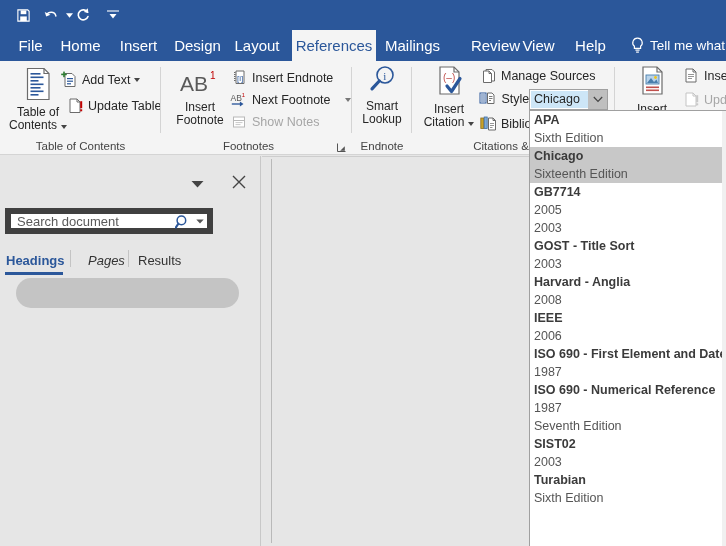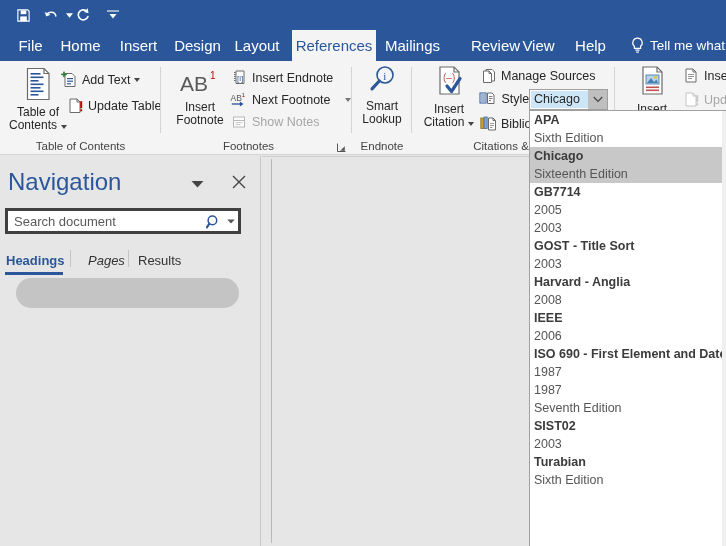--- a/index.html
+++ b/index.html
@@ -184,23 +184,23 @@
     display: flex; align-items: center; justify-content: center;
   }
   .nav-close-btn {
     position: absolute; left: 227px; top: 14px;
     width: 24px; height: 24px;
     display: flex; align-items: center; justify-content: center;
     color: #444;
   }
   .nav-search {
     position: absolute; left: 5px; top: 52px;
-    width: 236px; height: 26px;
+    width: 208px; height: 26px;
     background: #ffffff;
-    border: 3px solid #404040;
+    border: 6px solid #404040;
     display: flex; align-items: center;
   }
   .nav-search .ph {
     flex: 1; padding-left: 6px;
     font-size: 13px; color: #5a5a5a;
     white-space: nowrap;
   }
   .nav-search .mag { width: 22px; display:flex; align-items:center; justify-content:center; }
   .nav-search .ar  { width: 14px; display:flex; align-items:center; justify-content:center; }
 
@@ -540,21 +540,20 @@
             <rect x="13.2" y="12.3" width="2" height="2" fill="#c8c8c8"></rect>
           </svg>
         </span>
         <span>Update</span>
       </div>
     </div>
 
   </div>
 
   <div class="navpane">
-    <div class="nav-title">Navigation</div>
 
     <div class="nav-menu-btn">
       <svg width="13" height="8" viewBox="0 0 13 8">
           <path d="M0.5 1 L12.5 1 L6.5 7.5 Z" fill="#444"></path>
         </svg>
     </div>
 
     <div class="nav-close-btn">
       <svg width="14" height="14" viewBox="0 0 14 14">
         <path d="M1 1 L13 13 M13 1 L1 13" stroke="#444" stroke-width="1.4" fill="none"></path>
@@ -620,20 +619,21 @@
         </div>
         <div class="dd-item">
           <div class="dd-name">IEEE</div>
           <div class="dd-sub">2006</div>
         </div>
         <div class="dd-item">
           <div class="dd-name">ISO 690 - First Element and Date</div>
           <div class="dd-sub">1987</div>
         </div>
         <div class="dd-item">
+          <div class="dd-name">ISO 690 - Numerical Reference</div>
           <div class="dd-sub">1987</div>
         </div>
         <div class="dd-item">
           <div class="dd-sub">Seventh Edition</div>
         </div>
         <div class="dd-item">
           <div class="dd-name">SIST02</div>
           <div class="dd-sub">2003</div>
         </div>
         <div class="dd-item">

